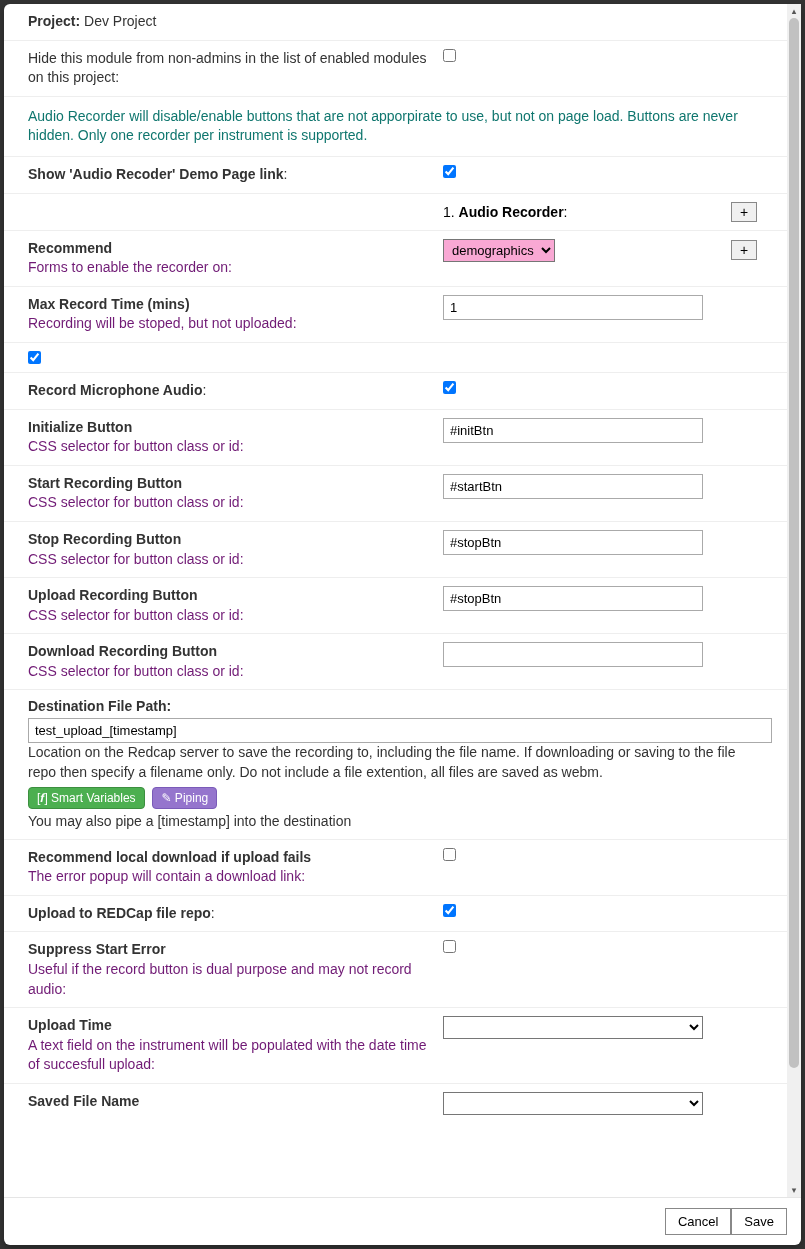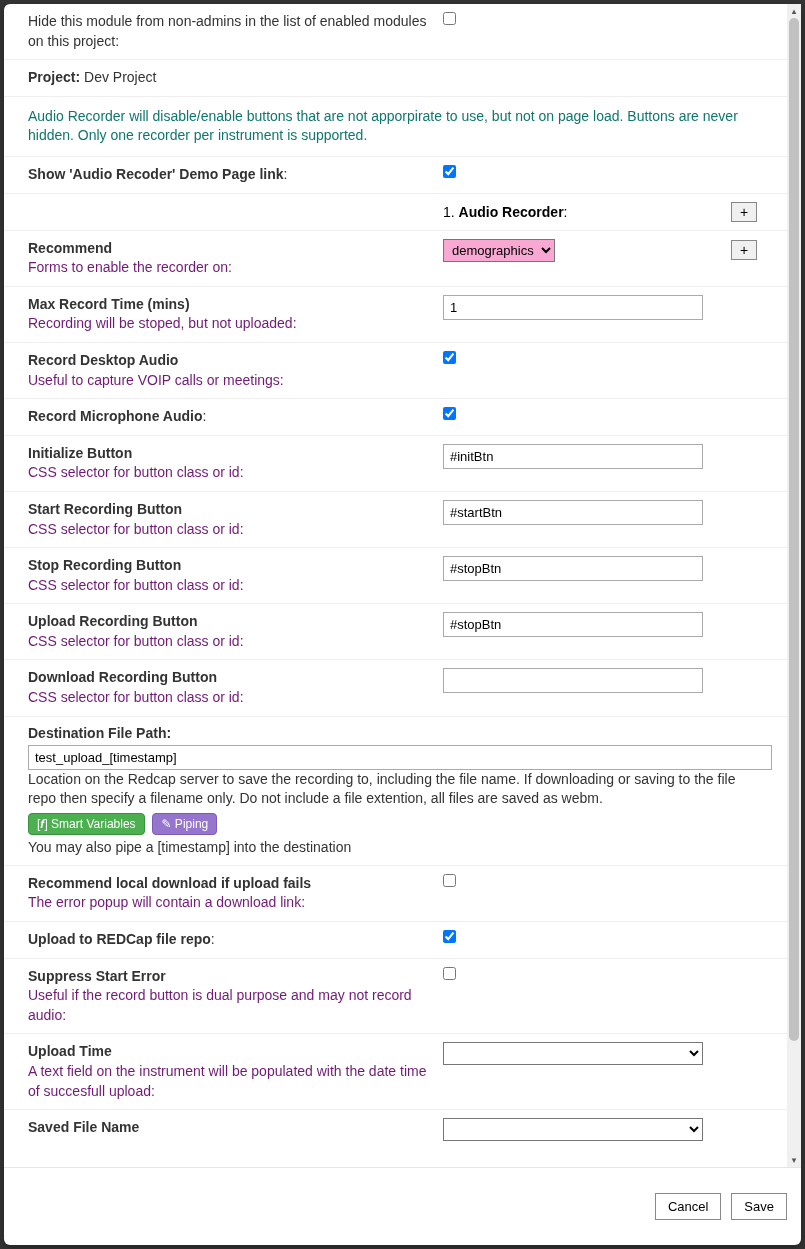--- a/index.html
+++ b/index.html
@@ -189,54 +189,54 @@
       color: #fff;
       font-size: 12px;
       cursor: pointer;
       margin-right: 4px;
       margin-top: 4px;
     }
     .badge.green { background: #4caf50; border:1px solid #3c8f3f;}
     .badge.purple { background: #9575cd; border:1px solid #7a5bb8;}
     .modal-footer {
       border-top: 1px solid #e5e5e5;
-      padding: 25px 14px;
+      padding: 10px 14px;
       display: flex;
       justify-content: flex-end;
-      gap: 10px;
+      gap: 0;
     }
     .footer-btn {
       border: 1px solid #888;
       background: #fff;
       padding: 5px 12px;
       font-size: 13px;
       cursor: pointer;
     }
   </style>
 </head>
 <body>
 
 <div class="modal">
 
   <div class="modal-body-wrap">
     <div class="modal-body">
 
       <div class="row">
         <div class="left">
-          <span>Hide this module from non-admins in the list of enabled modules on this project:</span>
-        </div>
-        <div class="right">
-          <input type="checkbox" style="">
-        </div>
-      </div>
-
-      <div class="row">
-        <div class="left">
           <span class="bold">Project:</span>
           <span>Dev Project</span>
+        </div>
+      </div>
+
+      <div class="row">
+        <div class="left">
+          <span>Hide this module from non-admins in the list of enabled modules on this project:</span>
+        </div>
+        <div class="right">
+          <input type="checkbox" style="">
         </div>
       </div>
 
       <div class="full-text">Audio Recorder will disable/enable buttons that are not apporpirate to use, but not on page load. Buttons are never hidden. Only one recorder per instrument is supported.</div>
 
       <div class="row">
         <div class="left">
           <span class="bold">Show 'Audio Recoder' Demo Page link</span><span>:</span>
         </div>
         <div class="right">
@@ -270,24 +270,20 @@
         <div class="left">
           <span class="bold">Max Record Time (mins)</span><br>
           <span class="sub">Recording will be stoped, but not uploaded:</span>
         </div>
         <div class="right">
           <input type="text" value="1" style="">
         </div>
       </div>
 
       <div class="row">
-        <div class="left">
-          <span class="bold">Record Desktop Audio</span><br>
-          <span class="sub">Useful to capture VOIP calls or meetings:</span>
-        </div>
         <div class="right">
           <input type="checkbox" checked="" style="">
         </div>
       </div>
 
       <div class="row">
         <div class="left">
           <span class="bold">Record Microphone Audio</span><span>:</span>
         </div>
         <div class="right">

